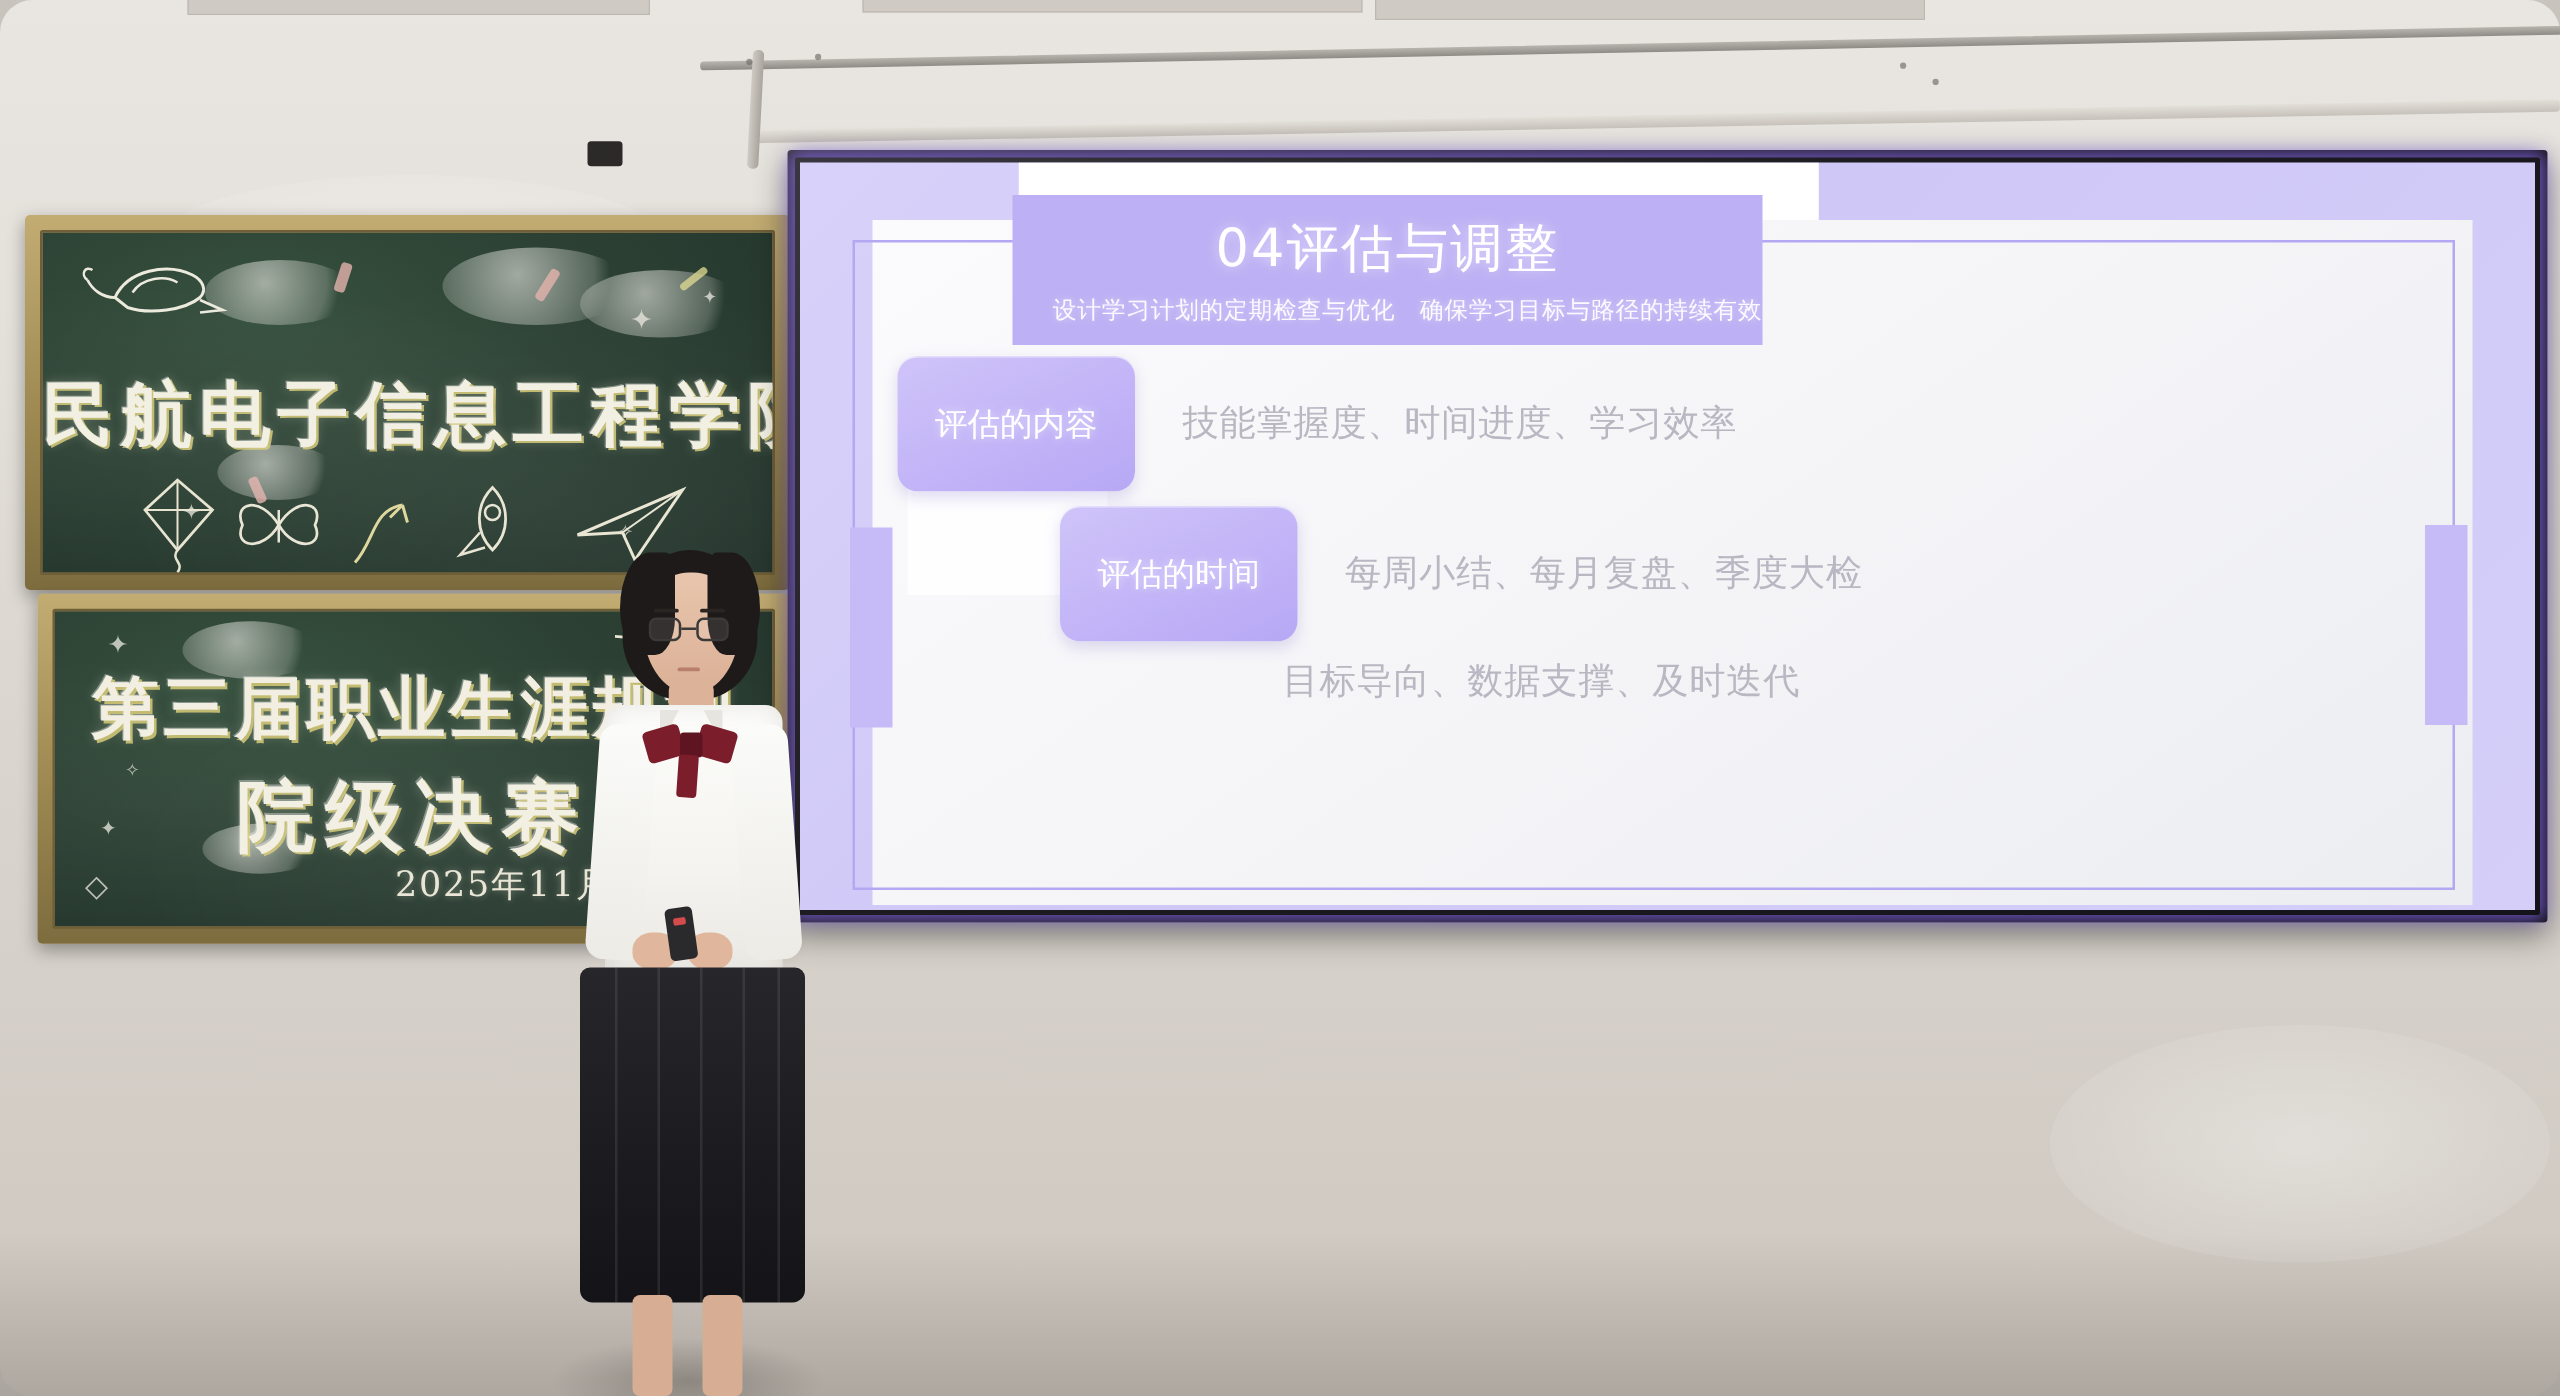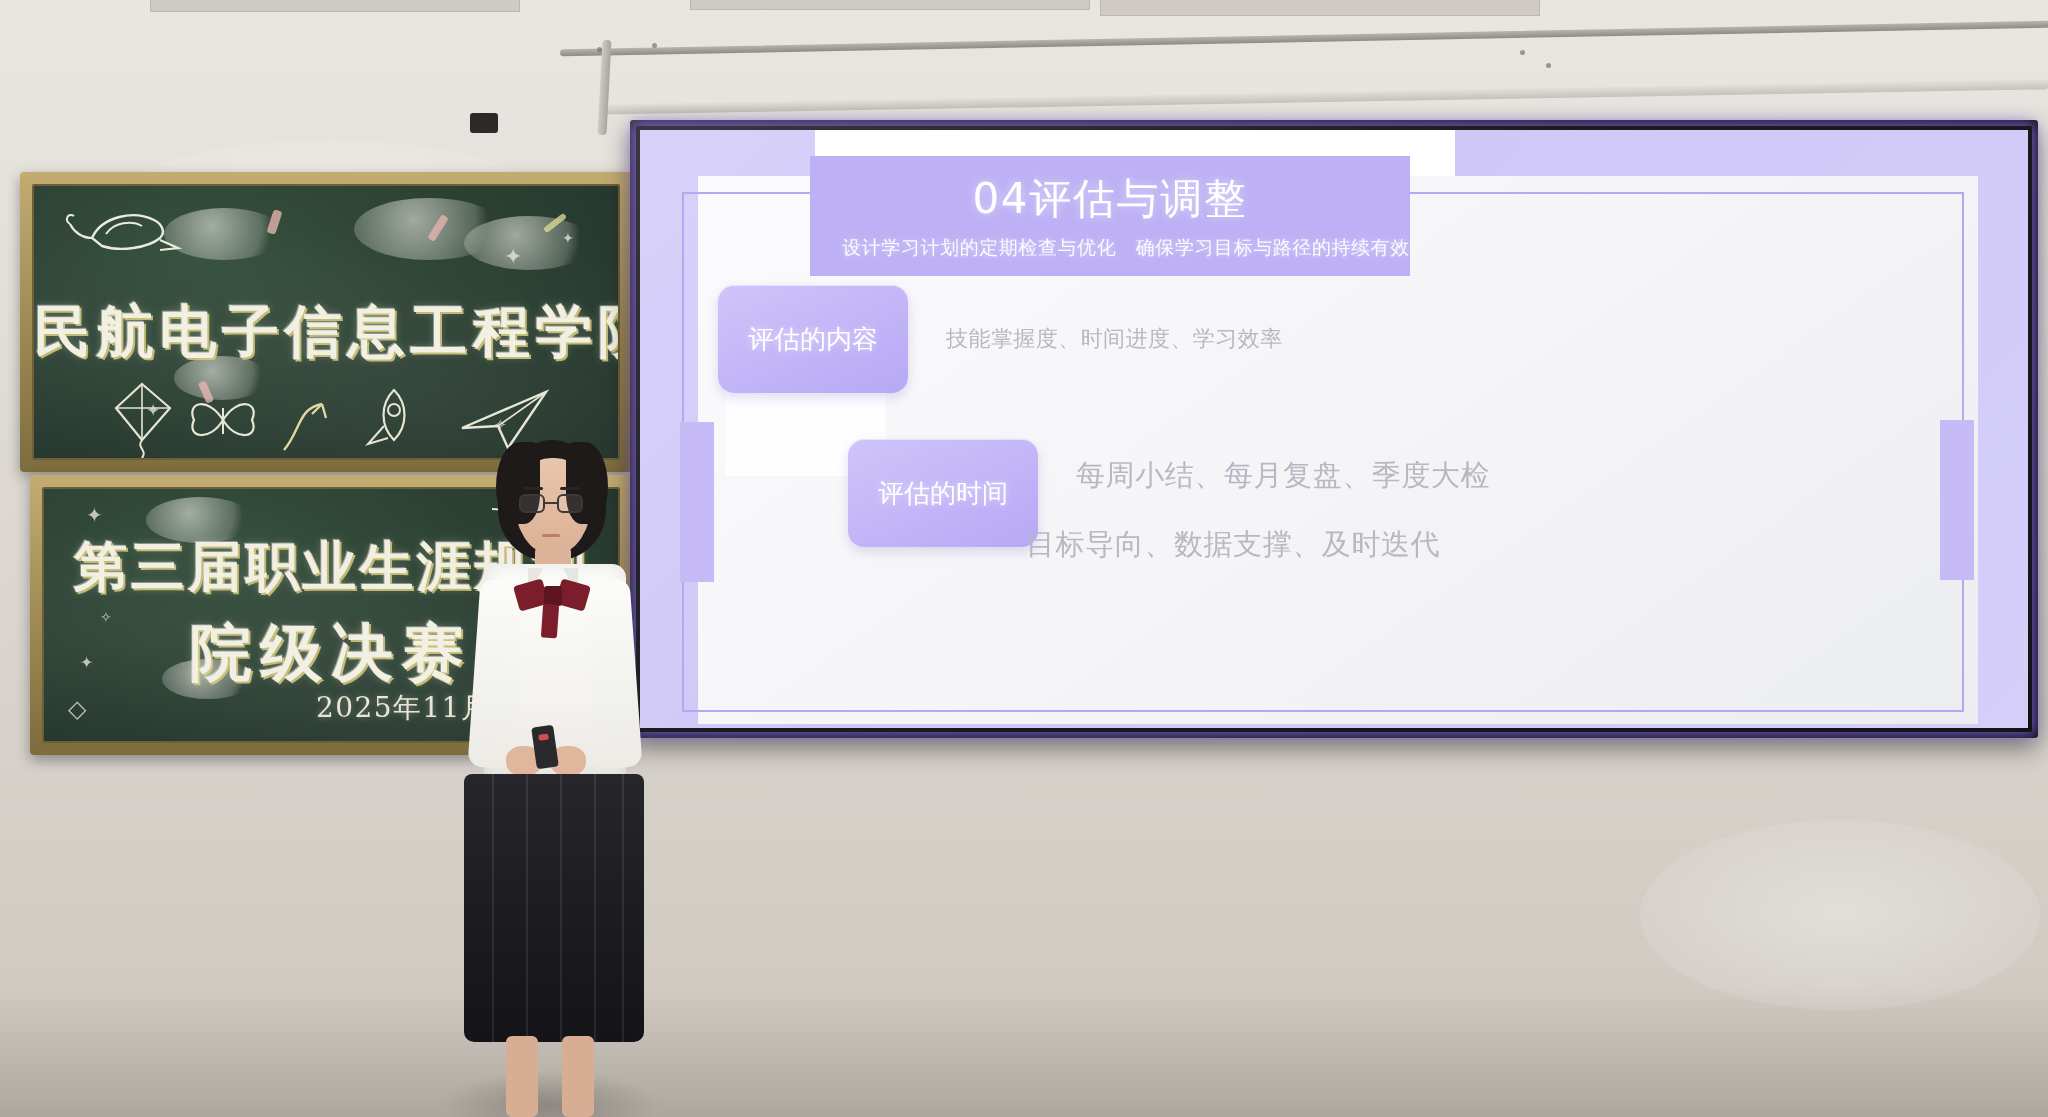--- a/index.html
+++ b/index.html
@@ -8,20 +8,21 @@
     font-family:"Liberation Sans","DejaVu Sans",sans-serif;
     background:#c9c3bd;
     position:relative;
   }
 
   
   #room {
     position:absolute; inset:0;
     background:
       linear-gradient(180deg,#e9e6e2 0%,#e4e0da 22%,#d8d3cc 60%,#cdc7bf 100%);
+    border-radius: 26px;
   }
   .ceiling-panel {
     position:absolute; background:#cfcac4; border:1px solid #bdb8b2;
   }
   .ceiling-rail {
     position:absolute; height:7px;
     background:linear-gradient(180deg,#b9b4ae,#8e8a85);
     border-radius:3px;
   }
   .wall-pipe {
@@ -351,25 +352,25 @@
 
       <div class="title-band" style="left:170px; top:26px; width:600px; height:120px;">
         <div class="slide-title" style="font-size:42px; margin-bottom:8px;">04评估与调整</div>
         <div class="slide-subtitle" style="font-size:19px;margin-left:32px;">设计学习计划的定期检查与优化　确保学习目标与路径的持续有效</div>
       </div>
 
       <div class="rows" style="left:0; top:0; width:1388px; height:598px;">
 
         <div class="row" style="left:78px; top:155px;">
           <div class="row-chip" style="width:190px; height:108px; font-size:26px;">评估的内容</div>
-          <div class="row-text" style="margin-left:38px; font-size:22px;">技能掌握度、时间进度、学习效率</div>
+          <div class="row-text" style="margin-left:38px; font-size:29px;">技能掌握度、时间进度、学习效率</div>
         </div>
 
         <div class="row" style="left:208px; top:275px;">
-          <div class="row-chip" style="width:190px; height:108px; font-size:26px;margin-top:34px;">评估的时间</div>
+          <div class="row-chip" style="width:190px; height:108px; font-size:26px;">评估的时间</div>
           <div class="row-text" style="margin-left:38px; font-size:29px;">每周小结、每月复盘、季度大检</div>
         </div>
 
         <div class="row" style="left:330px; top:395px;">
           <div class="row-text" style="margin-left:56px; font-size:29px;">目标导向、数据支撑、及时迭代</div>
         </div>
       </div>
     </div>
   </div>
 

